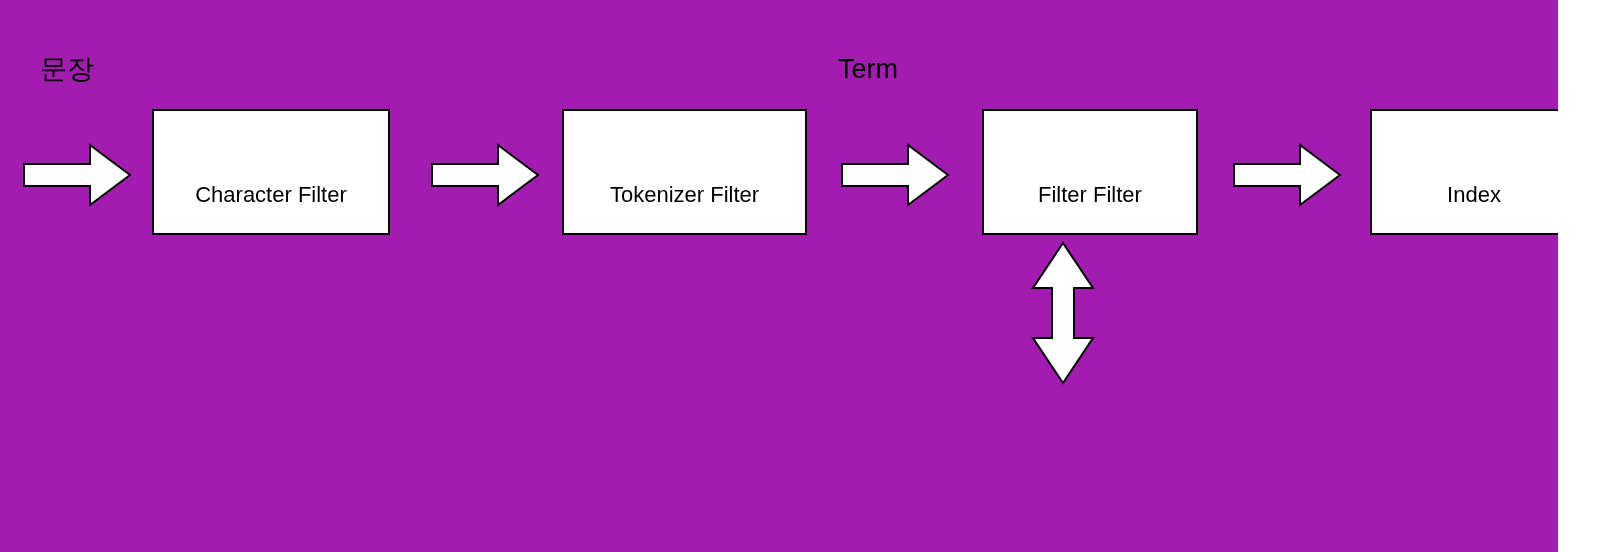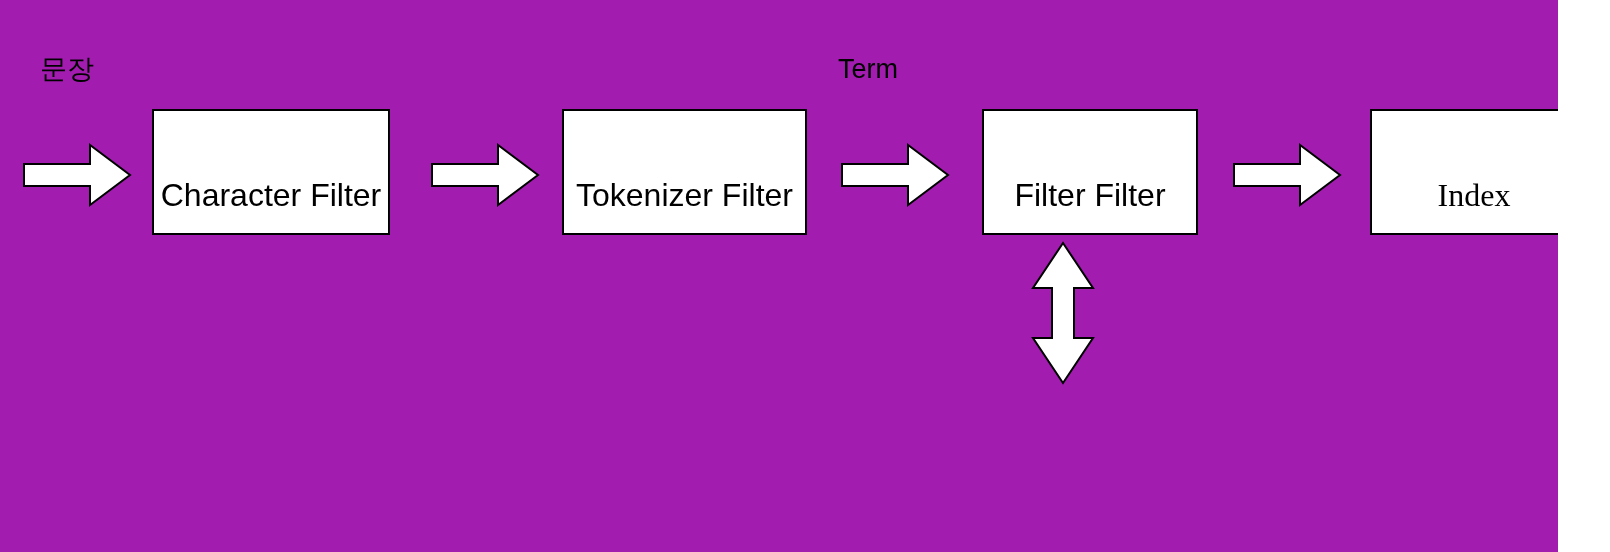--- a/index.html
+++ b/index.html
@@ -28,21 +28,21 @@
     position: absolute;
     box-sizing: border-box;
     border: 2px solid #000000;
     background: #ffffff;
     display: flex;
     align-items: center;
     justify-content: center;
   }
   .node-label {
     color: #000000;
-    font-size: 32px;
+    font-size: 22px;
     line-height: 30px;
     white-space: nowrap;
     margin-top: 45px;
   }
   .arrow-right, .arrow-updown {
     position: absolute;
   }
   .arrow-right svg, .arrow-updown svg {
     display: block;
     overflow: visible;
@@ -97,18 +97,18 @@
   </div>
 
   <div class="node-box" style="left:562px; top:109px; width:245px; height:126px;align-items:center;">
     <span class="node-label">Tokenizer Filter</span>
   </div>
 
   <div class="node-box" style="left:982px; top:109px; width:216px; height:126px;">
     <span class="node-label">Filter Filter</span>
   </div>
 
-  <div class="node-box" style="left:1370px; top:109px; width:208px; height:126px;font-family:Liberation Serif, serif;">
+  <div class="node-box" style="left:1370px; top:109px; width:208px; height:126px;">
     <span class="node-label">Index</span>
   </div>
 
 
 </div>
 
 </body></html>

